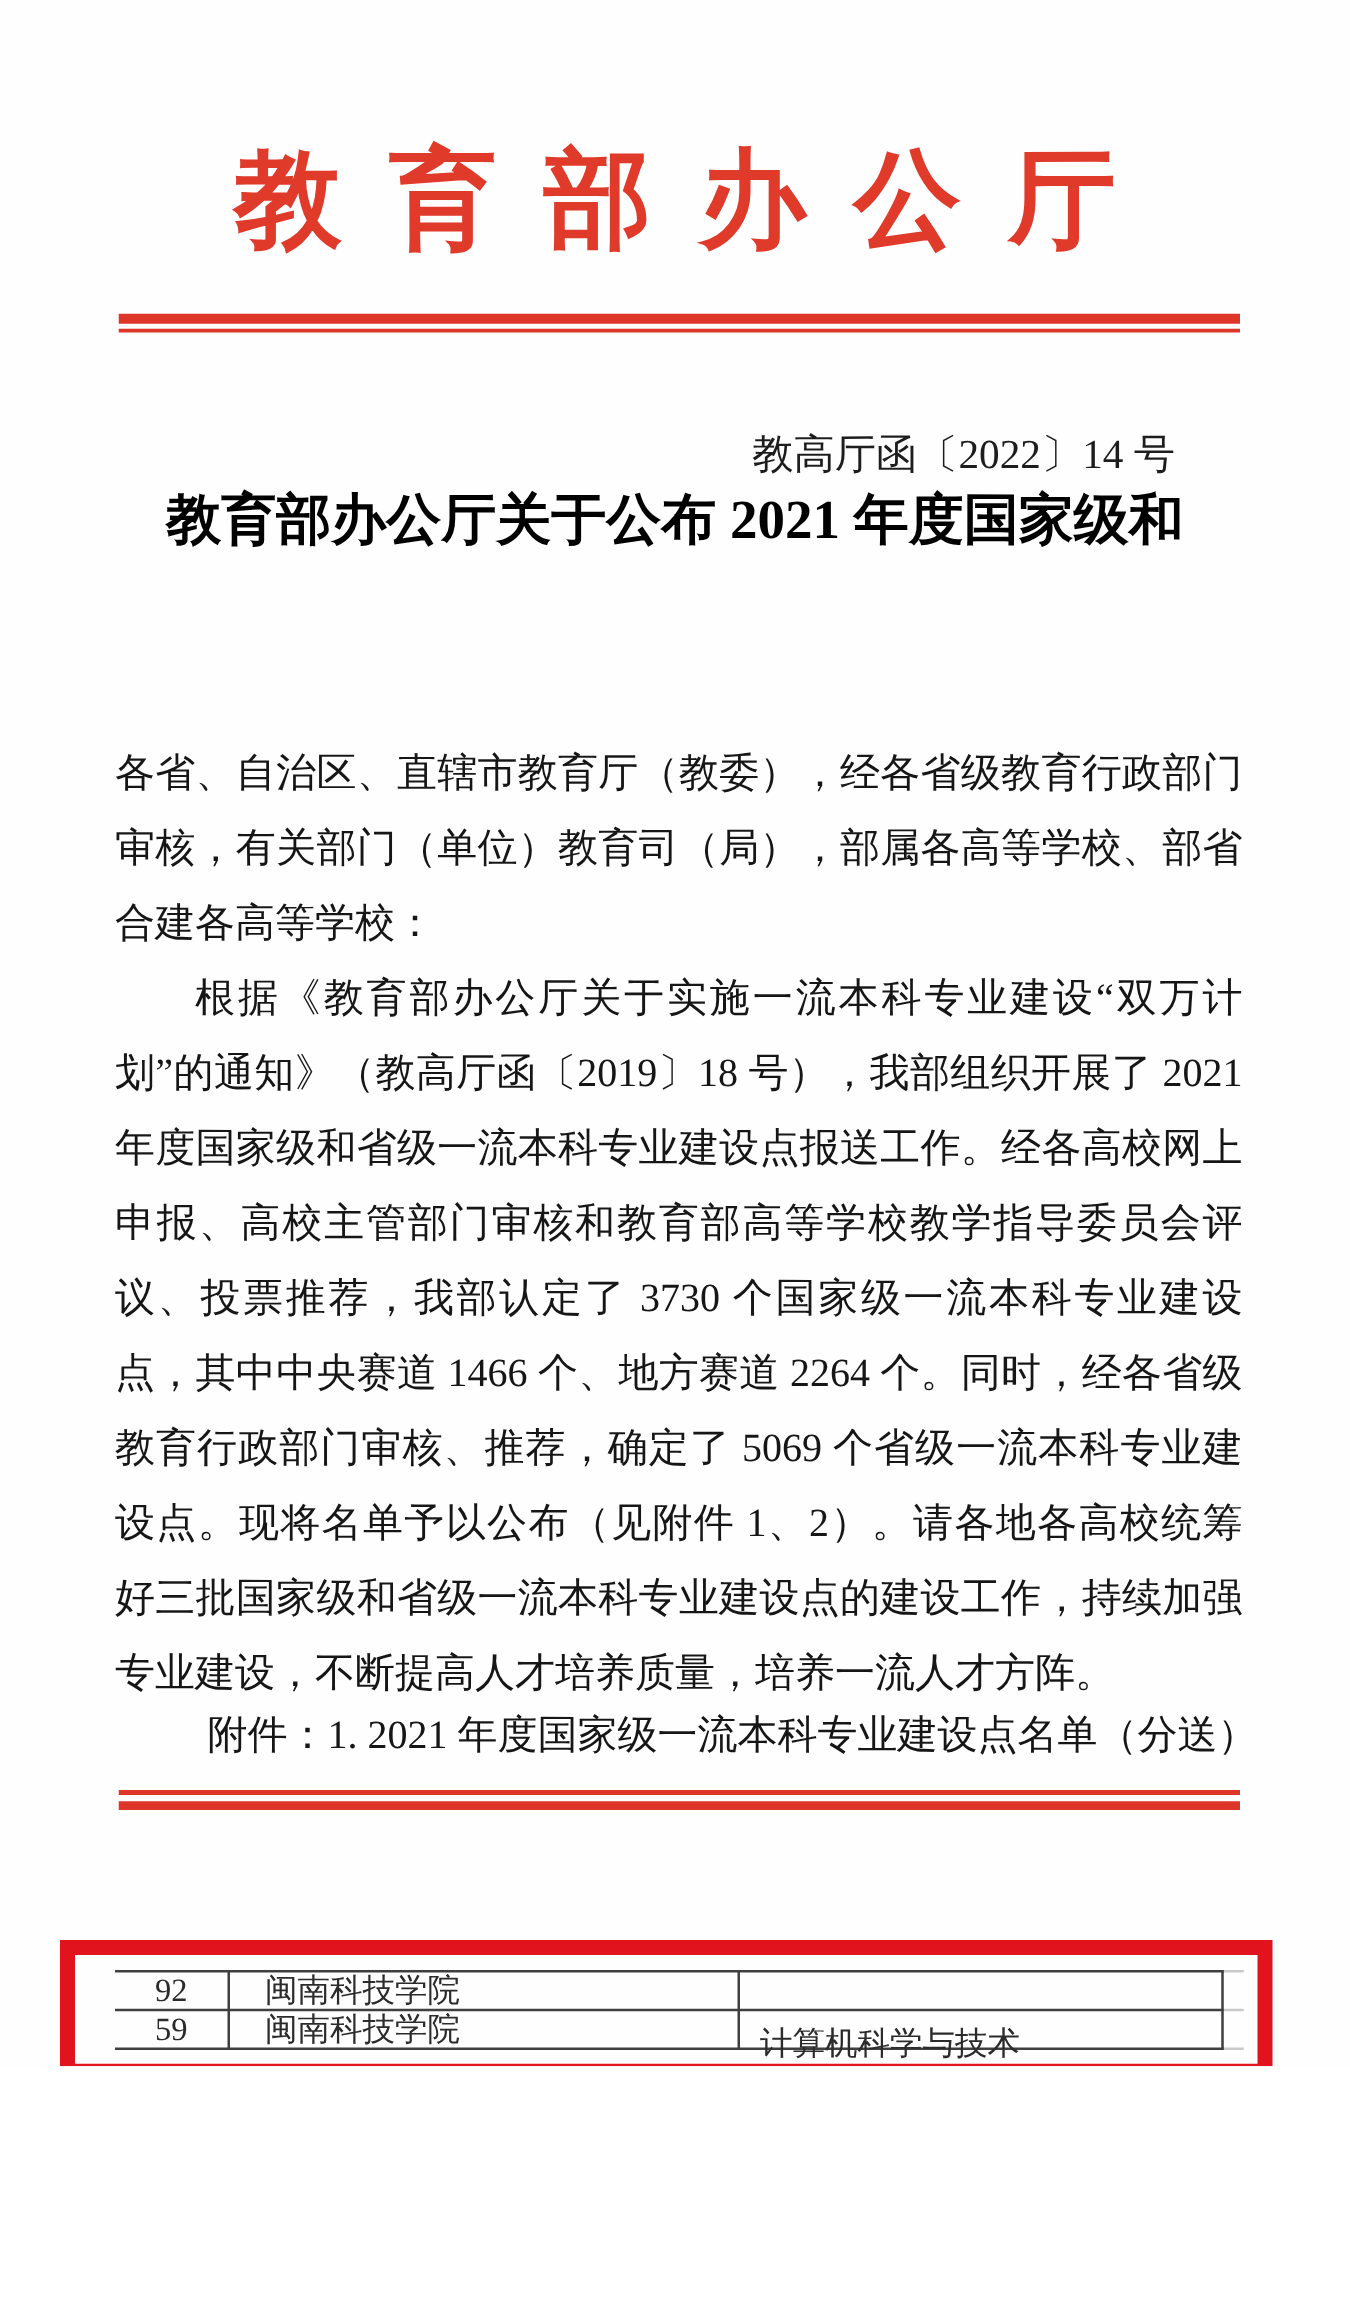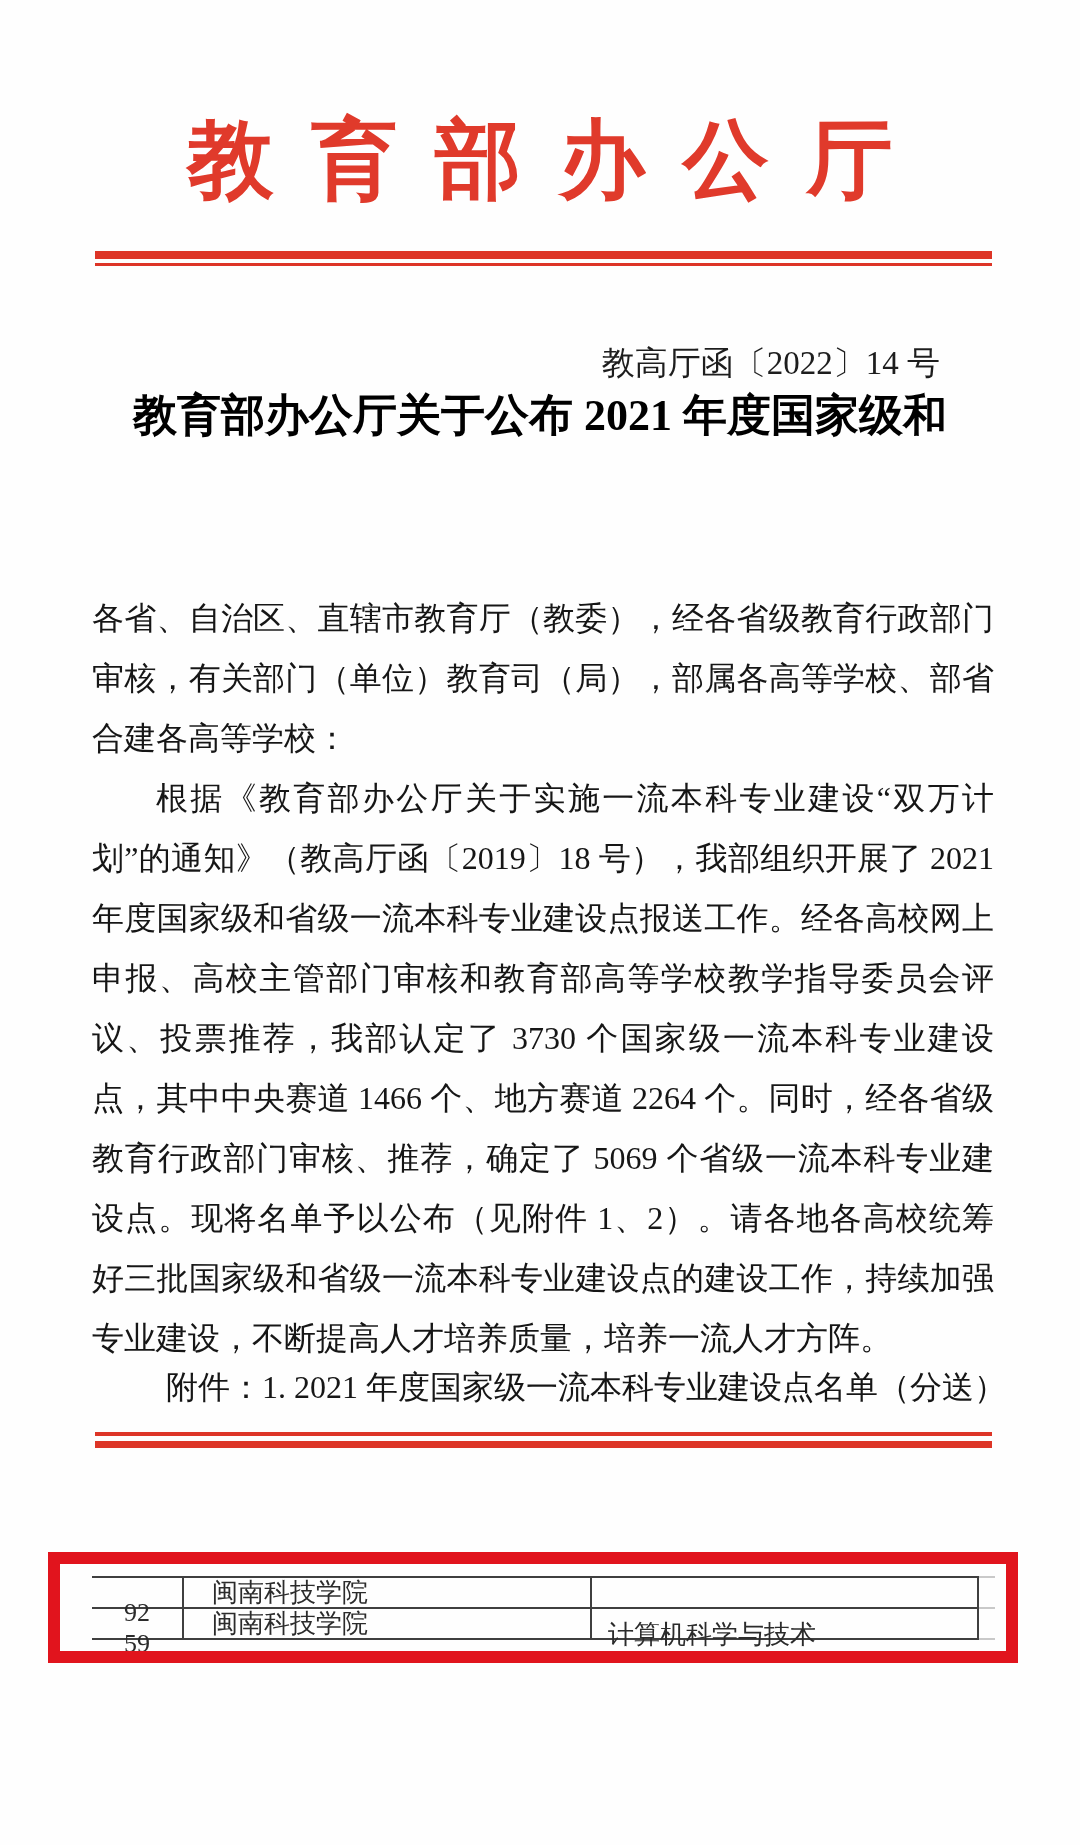--- a/index.html
+++ b/index.html
@@ -1,19 +1,19 @@
 <!DOCTYPE html>
 <html><head>
 <meta charset="utf-8">
 <style>
   html, body { margin: 0; padding: 0; background: #ffffff; }
   .page {
     position: relative;
     width: 1080px;
-    height: 1845px;
+    height: 1653px;
     background: #fefefe;
     overflow: hidden;
     font-family: "Liberation Serif", "DejaVu Serif", serif;
     color: #141414;
   }
   
   .letterhead {
     position: absolute;
     top: 102px; left: 0; width: 100%;
     text-align: center;
@@ -88,21 +88,21 @@
   .tcell {
     position: absolute;
     height: 28px; line-height: 28px;
     font-size: 26px;
     color: #2b2b2b;
     white-space: nowrap;
     overflow: hidden;
   }
   .trow1 { top: 1579px; }
   .trow2 { top: 1610px; }
-  .tc-no     { left: 92px;  width: 90px;  text-align: center; margin-top: 20px; }
+  .tc-no     { left: 92px;  width: 90px;  text-align: center; }
   .tc-school { left: 212px; width: 388px; text-align: left; }
   .tc-major  { left: 608px; width: 370px; text-align: left; margin-top: 42px; }
 </style>
 </head>
 <body>
 
 <div class="page">
 
   <div class="letterhead">教育部办公厅</div>
 

